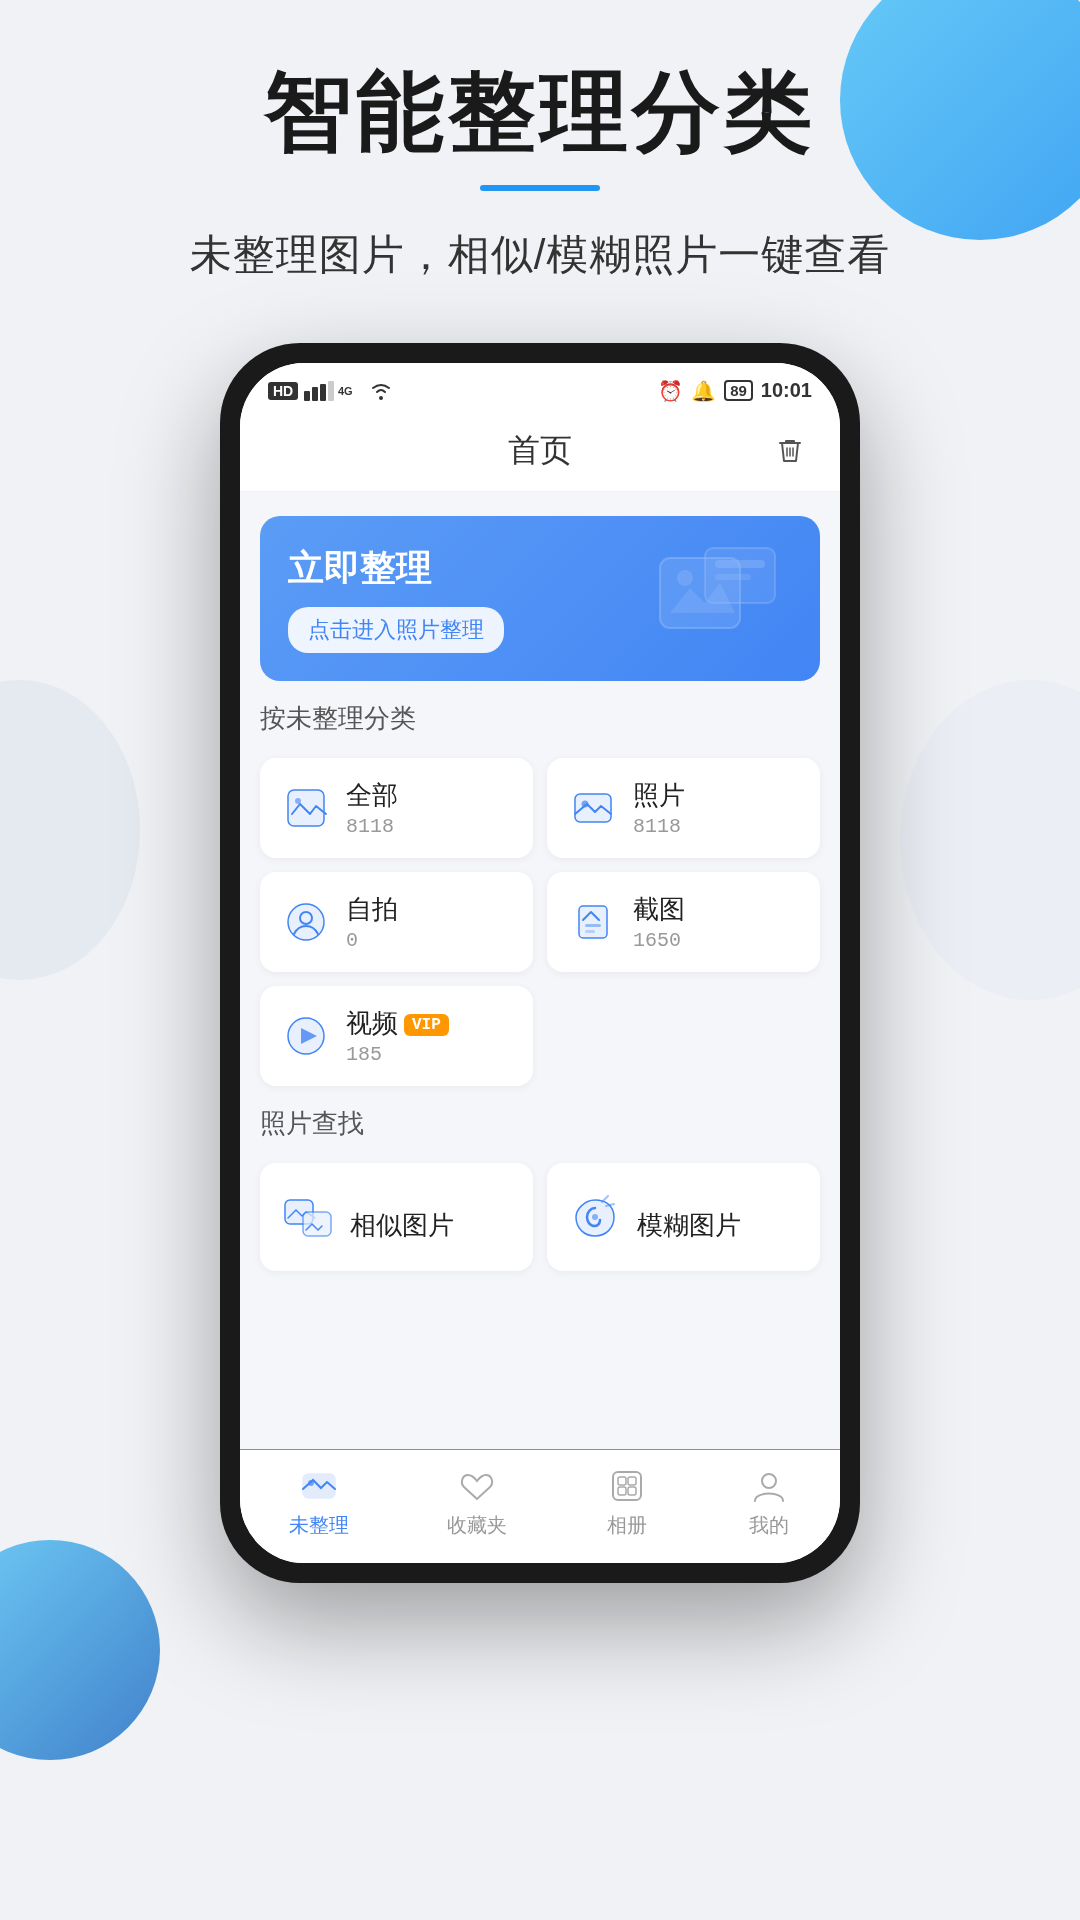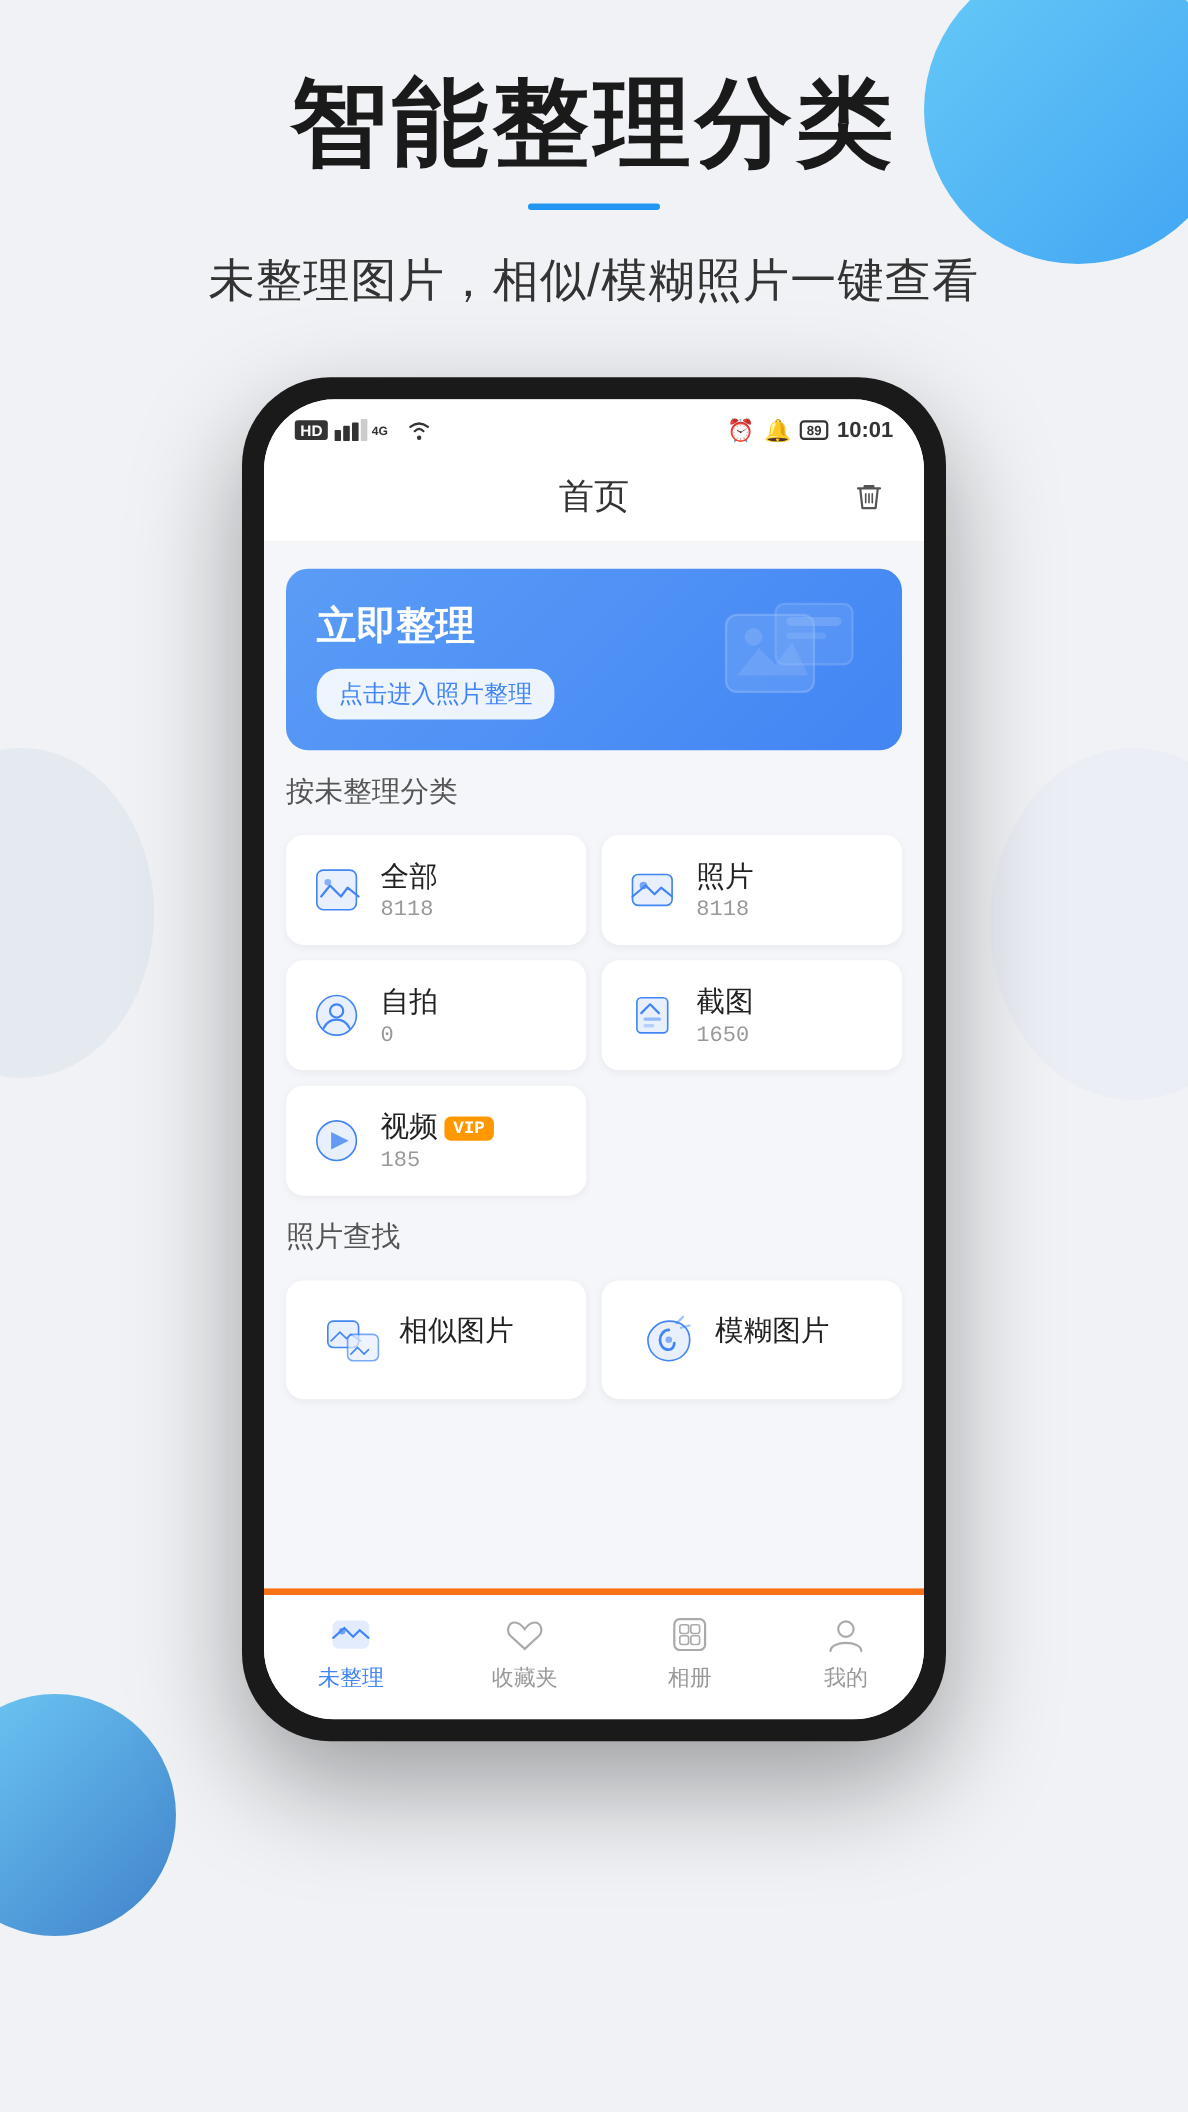--- a/index.html
+++ b/index.html
@@ -131,21 +131,21 @@
       align-items: center;
       gap: 8px;
       font-size: 20px;
       color: #333;
       font-weight: 600;
     }
     .battery-box {
       border: 2px solid #333;
       border-radius: 4px;
       padding: 0 4px;
-      font-size: 12px;
+      font-size: 15px;
       font-weight: 700;
       position: relative;
       text-align: right;
     }
 
     
     .app-header {
       background: #fff;
       display: flex;
       justify-content: center;
@@ -275,23 +275,23 @@
     
     .find-grid {
       display: grid;
       grid-template-columns: 1fr 1fr;
       gap: 14px;
       flex-shrink: 0;
     }
     .find-card {
       background: #fff;
       border-radius: 16px;
-      padding: 28px 35px;
-      display: flex;
-      align-items: flex-start;
+      padding: 28px 22px;
+      display: flex;
+      align-items: flex-end;
       gap: 16px;
       box-shadow: 0 2px 8px rgba(0,0,0,0.05);
     }
     .find-icon {
       width: 52px;
       height: 52px;
       display: flex;
       align-items: center;
       justify-content: center;
       flex-shrink: 0;
@@ -301,21 +301,21 @@
       color: #222;
       font-weight: 500;
     }
 
     
     .bottom-nav {
       background: #fff;
       display: flex;
       justify-content: space-around;
       padding: 14px 0 24px;
-      border-top: 6px solid #f97316;
+      border-top: 1px solid #f97316;
       flex-shrink: 0;
       margin-top: auto;
     }
     .nav-item {
       display: flex;
       flex-direction: column;
       align-items: center;
       gap: 4px;
     }
     .nav-icon {

